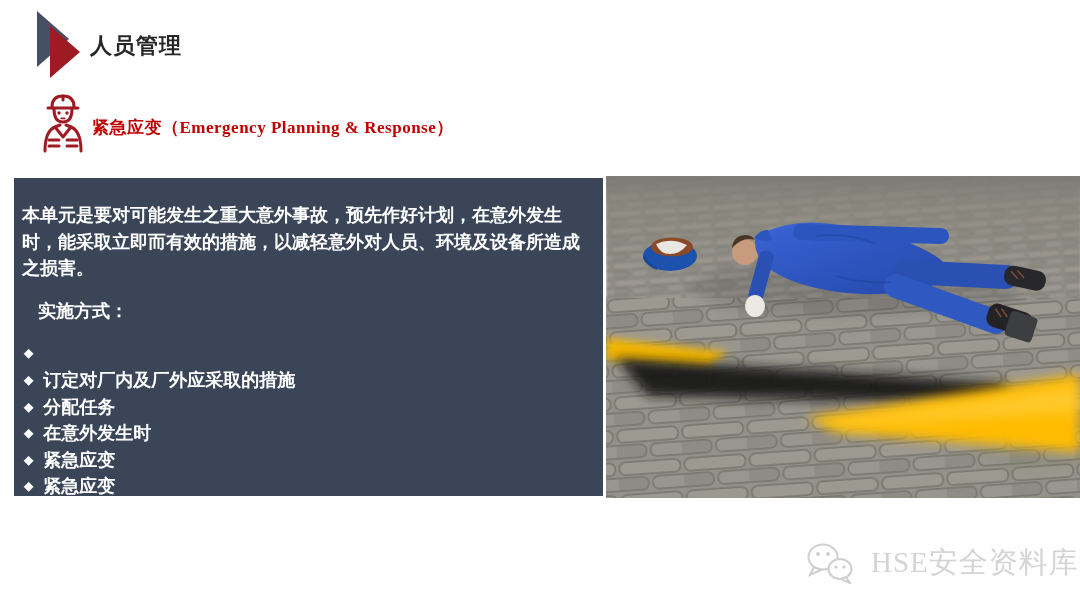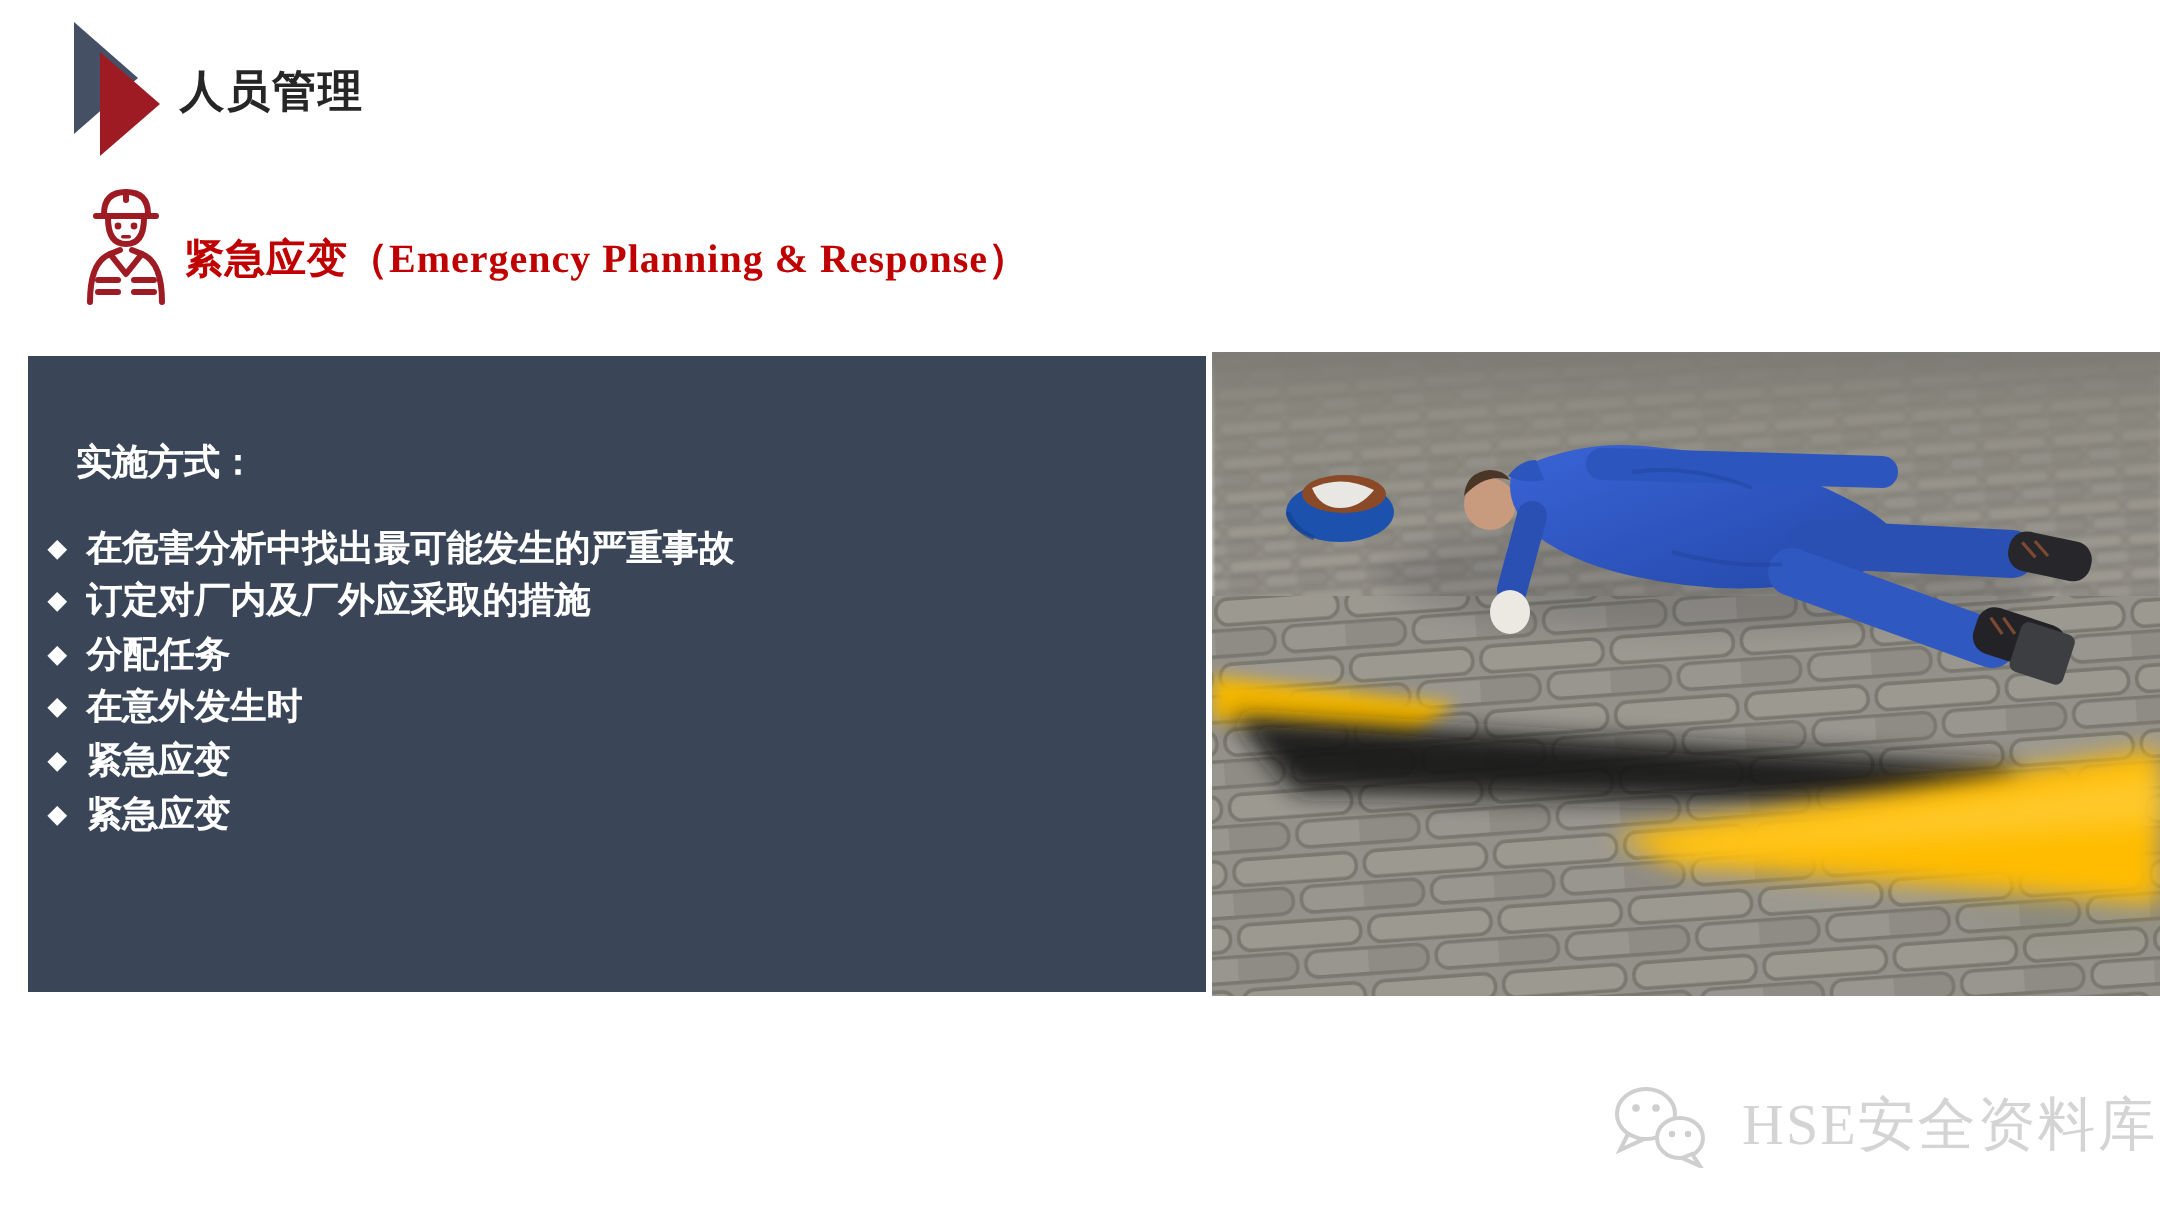--- a/index.html
+++ b/index.html
@@ -8,21 +8,21 @@
     font-family:Liberation Serif, serif;overflow:hidden;
   }
   
   .logo{position:absolute;left:33px;top:10px;}
   .page-title{
     position:absolute;left:90px;top:31px;font-size:22px;font-weight:bold;
     color:#262626;letter-spacing:1px;
   }
   .section-icon{position:absolute;left:40px;top:92px;}
   .section-heading{
-    position:absolute;left:92px;top:116px;font-size:20px;font-weight:bold;
+    position:absolute;left:92px;top:116px;font-size:17px;font-weight:bold;
     color:#c00000;letter-spacing:.5px;
   }
   
   .panel{
     position:absolute;left:14px;top:178px;width:589px;height:318px;
     background:#3a4658;color:#ffffff;box-sizing:border-box;
     padding:24px 6px 0 8px;font-weight:bold;font-size:18px;line-height:26.6px;
   }
   .panel p{margin:0;}
   .panel .method{margin:16px;}
@@ -69,25 +69,25 @@
     </g>
     <g fill="#9e1b23">
       <circle cx="19" cy="21" r="1.7"></circle>
       <circle cx="27" cy="21" r="1.7"></circle>
       <rect x="20.5" y="25.5" width="5" height="1.8" rx="0.9"></rect>
     </g>
   </svg>
   <div class="section-heading">紧急应变（Emergency Planning &amp; Response）</div>
 
   <div class="panel">
+    <p>本单元是要对可能发生之重大意外事故，预先作好计划，在意外发生时，能采取立即而有效的措施，以减轻意外对人员、环境及设备所造成之损害。</p>
     <p class="method">实施方式：</p>
     <ul>
       <li>
         <span class="marker">◆</span>
-        <span>在危害分析中找出最可能发生的严重事故</span>
       </li>
       <li>
         <span class="marker">◆</span>
         <span>订定对厂内及厂外应采取的措施</span>
       </li>
       <li>
         <span class="marker">◆</span>
         <span>分配任务</span>
       </li>
       <li>

